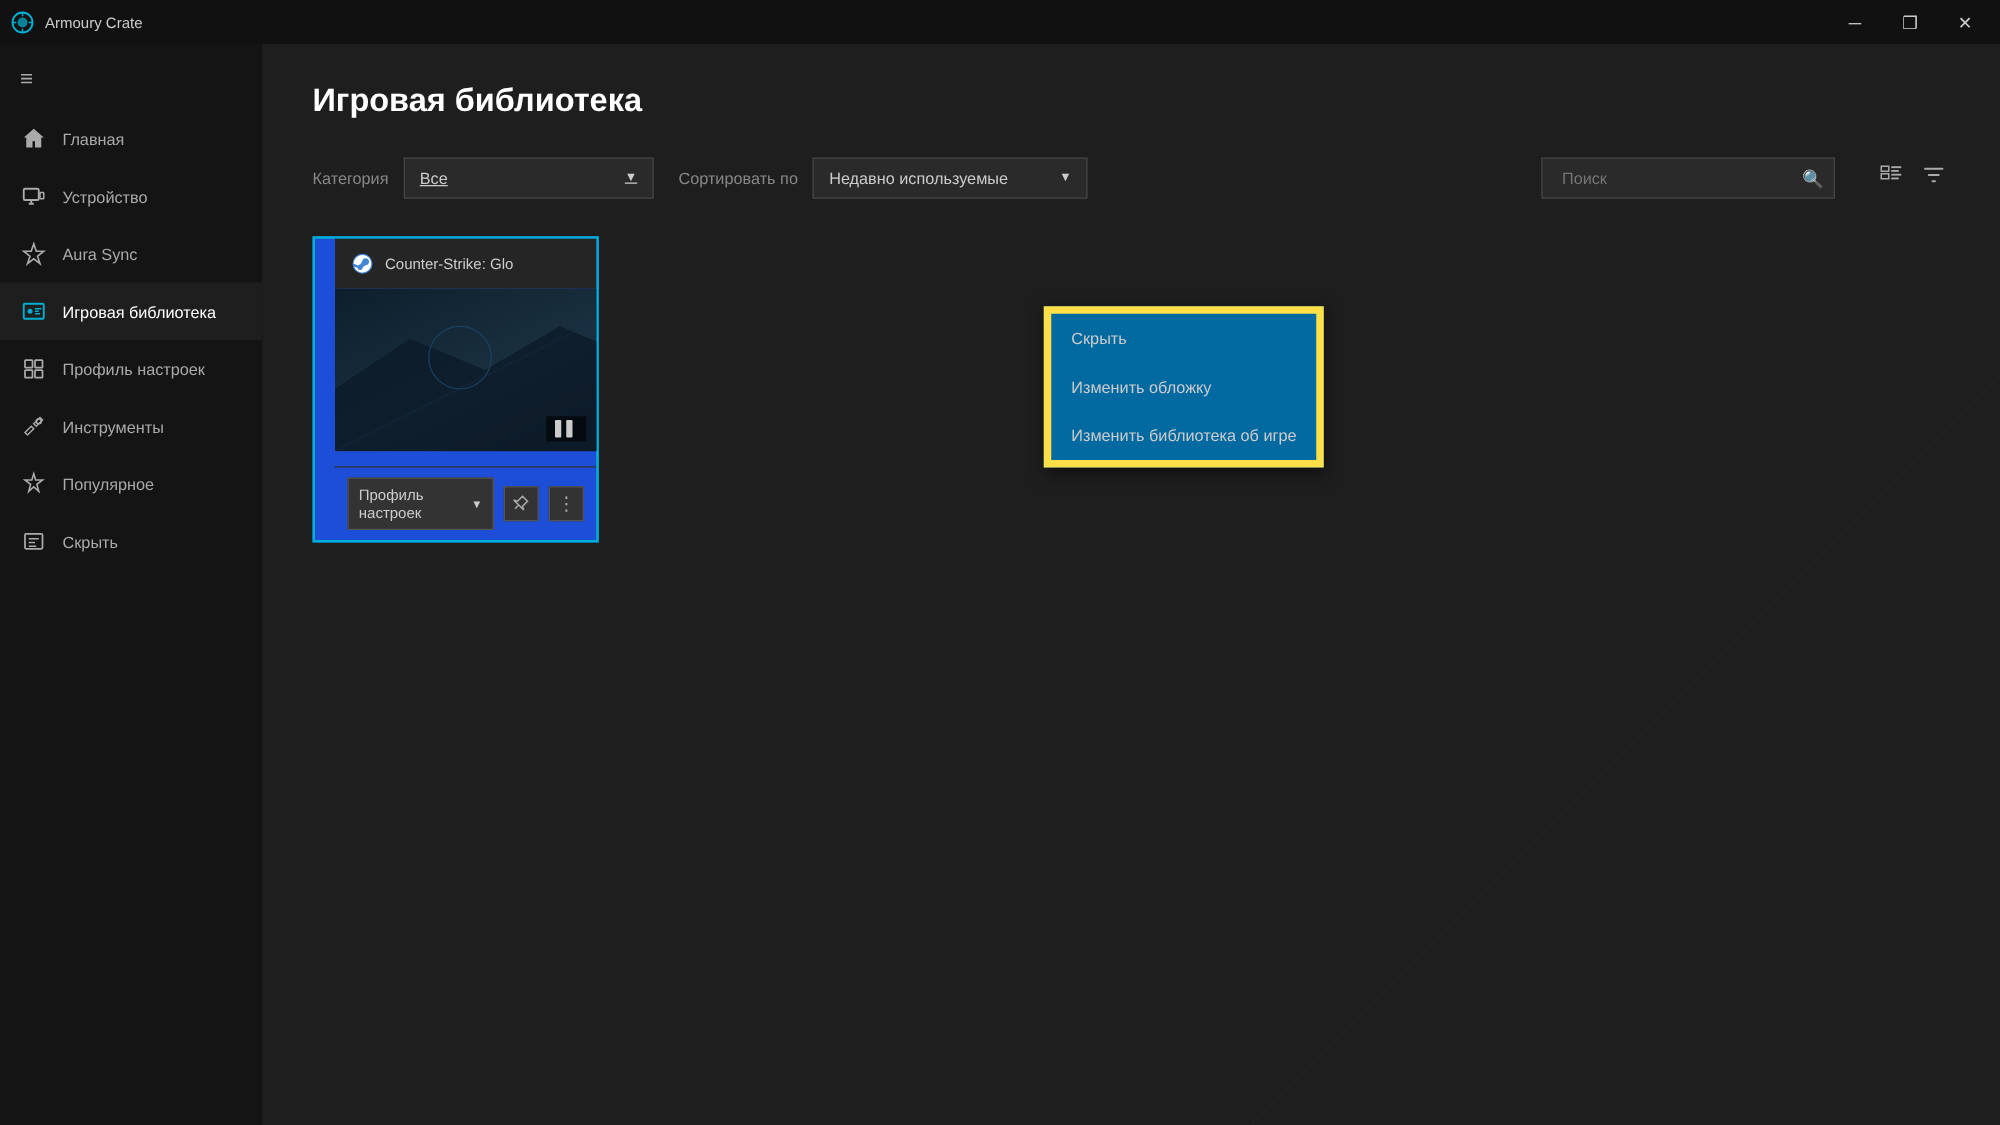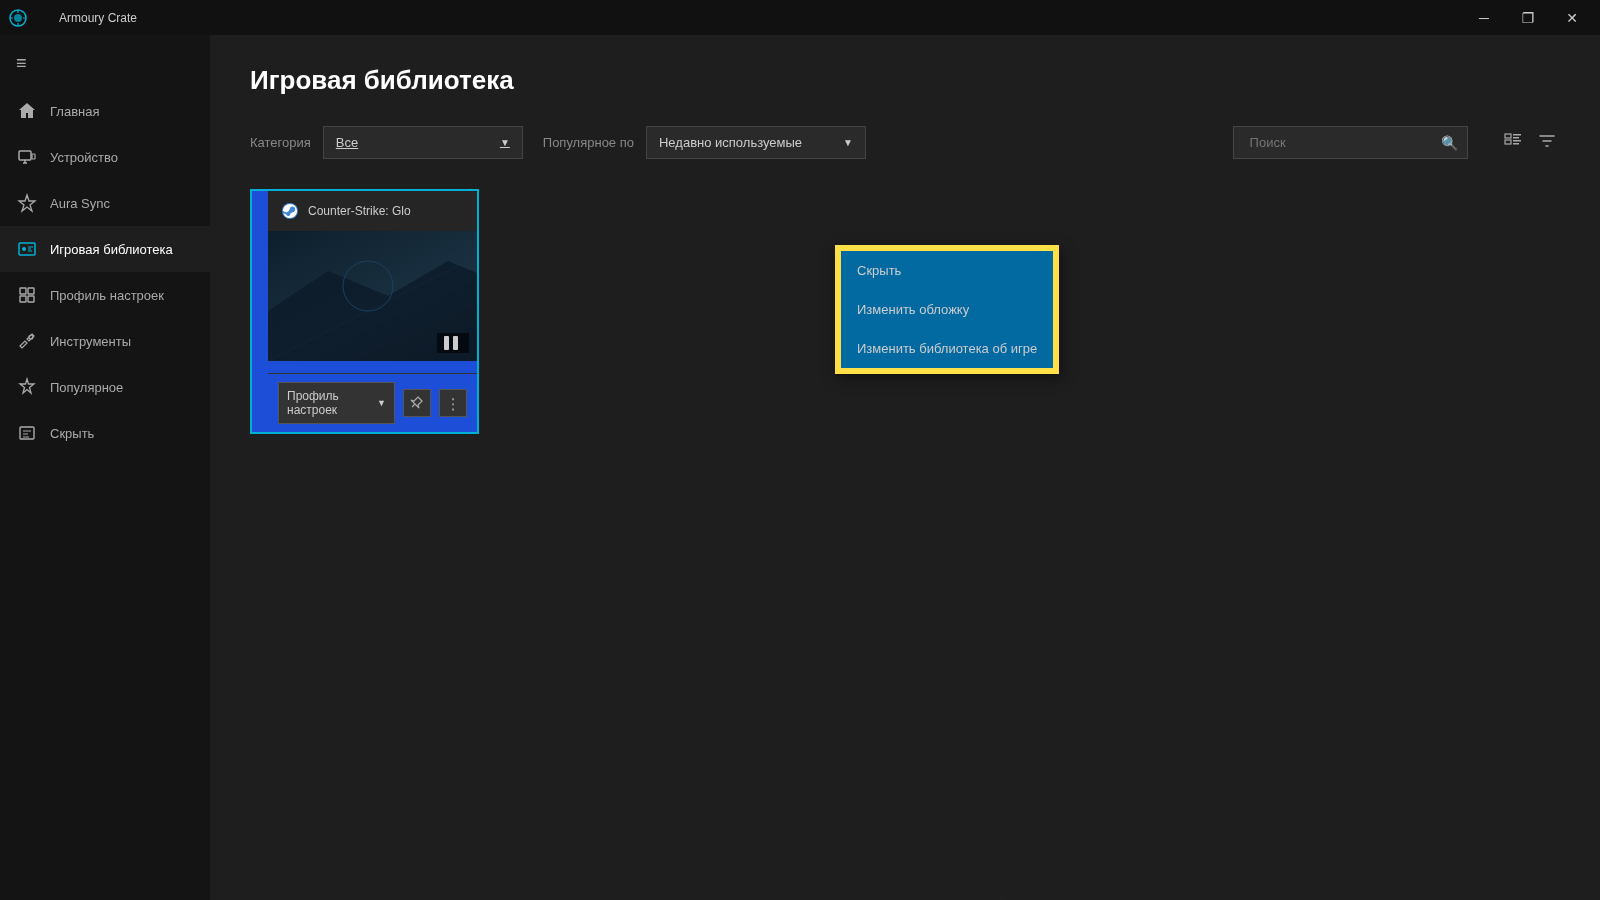--- a/index.html
+++ b/index.html
@@ -29,21 +29,20 @@
       align-items: center;
       gap: 8px;
     }
     .titlebar-logo {
       width: 20px;
       height: 20px;
     }
     .titlebar-title {
       font-size: 12px;
       color: #ccc;
-      margin-left: 23px;
     }
     .titlebar-controls {
       display: flex;
       gap: 4px;
     }
     .titlebar-btn {
       width: 40px;
       height: 35px;
       background: transparent;
       border: none;
@@ -410,21 +409,21 @@
     <div class="filter-bar">
       <div class="filter-group">
         <span class="filter-label">Категория</span>
         <div class="filter-select filter-select-category">
           <span>Все</span>
           <span class="chevron-down">▼</span>
         </div>
       </div>
 
       <div class="filter-group">
-        <span class="filter-label">Популярное по</span>
+        <span class="filter-label">Сортировать по</span>
         <div class="filter-select filter-select-sort">
           <span>Недавно используемые</span>
           <span class="chevron-down">▼</span>
         </div>
       </div>
 
       <div class="search-box">
         <input type="text" class="search-input" placeholder="Поиск" style="">
         <span class="search-icon">🔍</span>
       </div>

